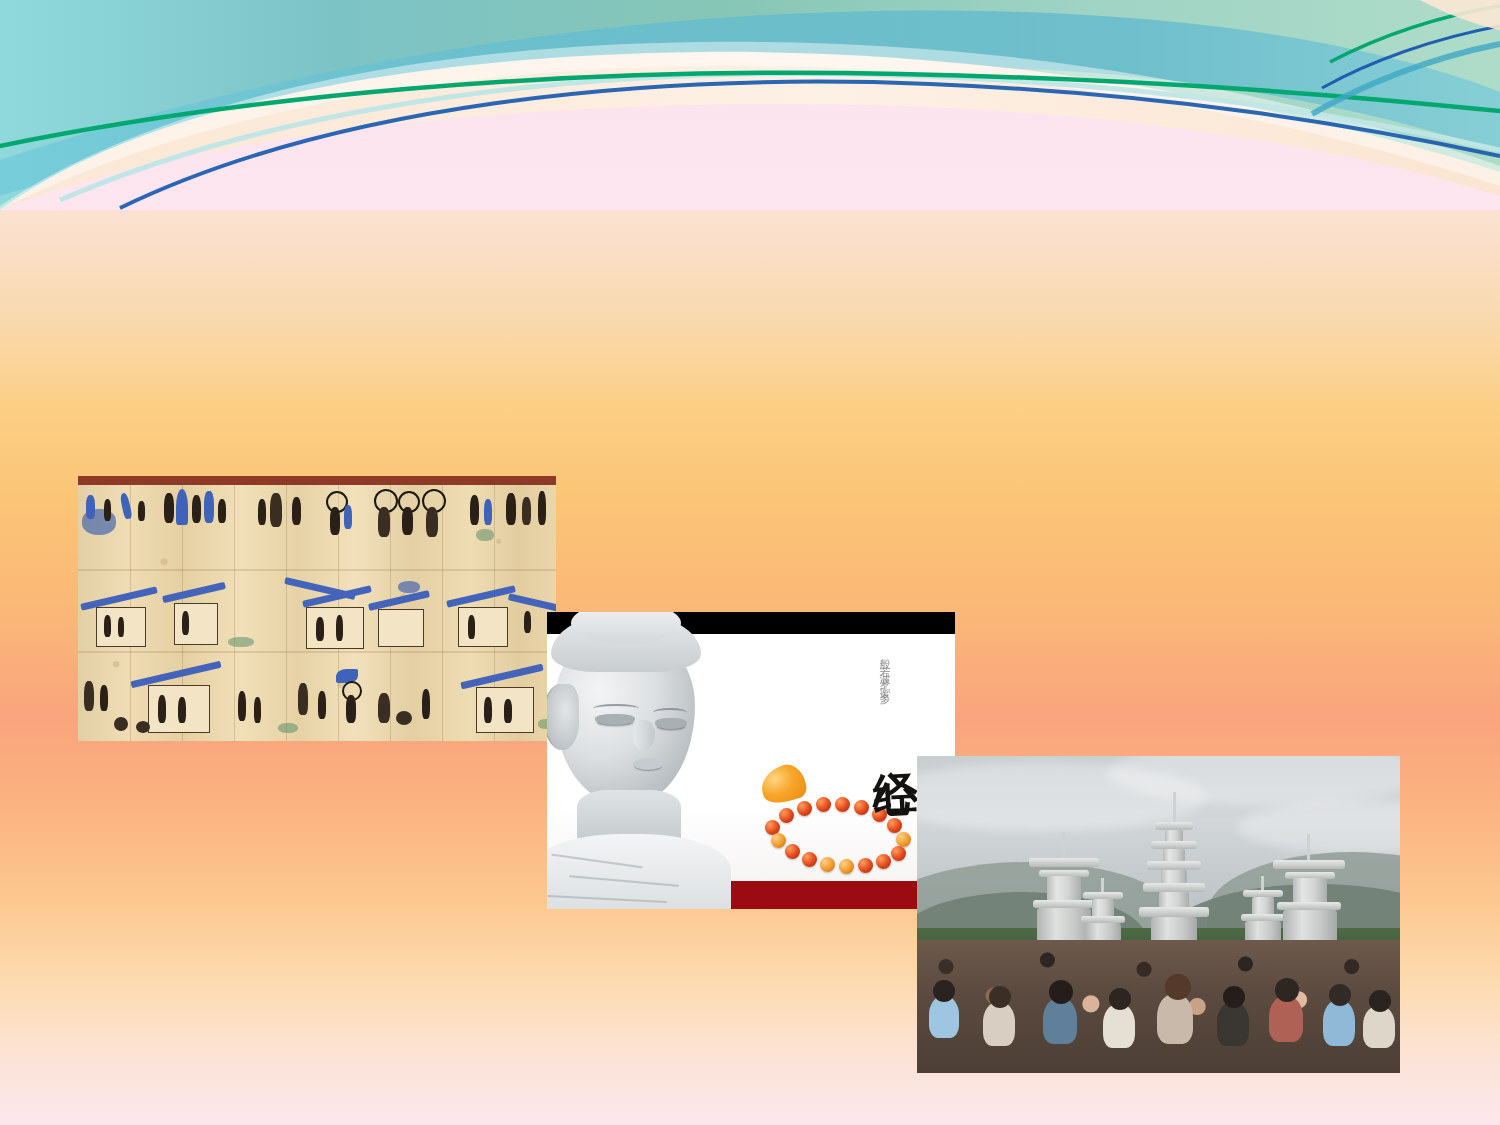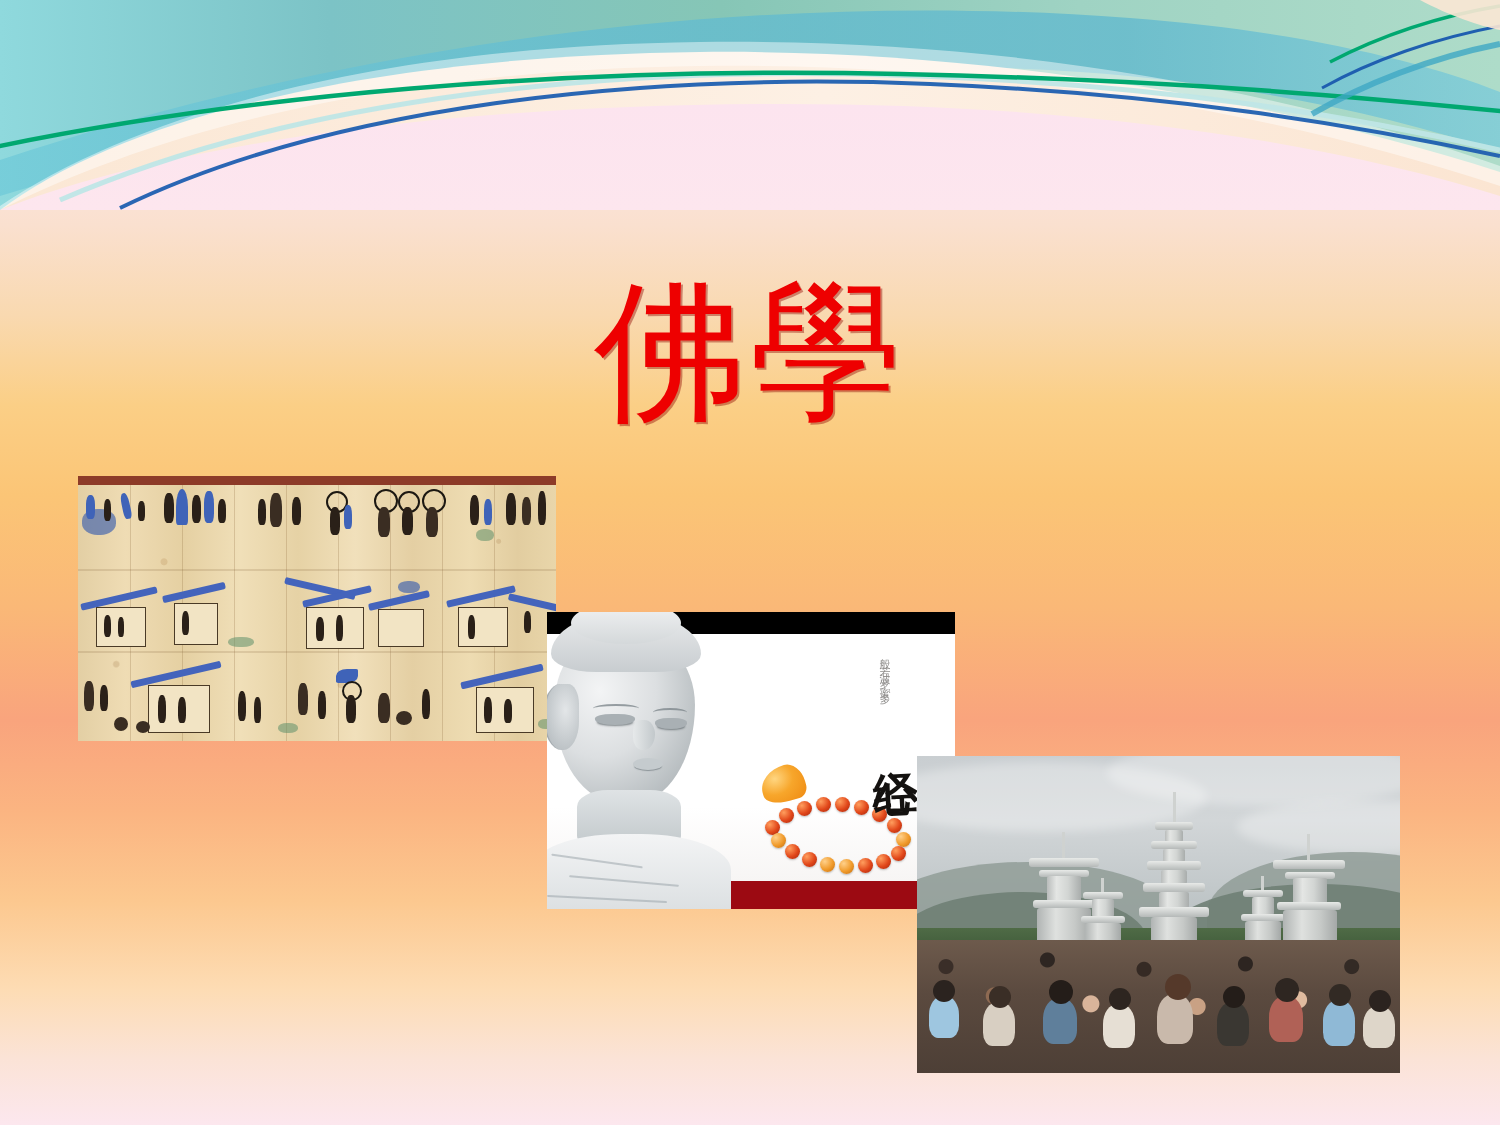--- a/index.html
+++ b/index.html
@@ -432,21 +432,20 @@
       <path d="M-10,148 C240,96 560,66 900,74 C1180,80 1370,98 1510,112" fill="none" stroke="#00a870" stroke-width="4.5"></path>
 
       <path d="M1500,6 C1440,16 1380,36 1330,62" fill="none" stroke="#00a870" stroke-width="3.5"></path>
       <path d="M1500,26 C1436,38 1372,60 1322,88" fill="none" stroke="#1f5fb0" stroke-width="3"></path>
       <path d="M1500,44 C1430,58 1364,84 1312,114" fill="none" stroke="#3ea8c4" stroke-width="6" opacity="0.8"></path>
 
       <path d="M1420,0 C1450,16 1480,26 1500,30 L1500,0 Z" fill="#fbe7d4" opacity="0.9"></path>
     </svg>
   </div>
 
-  <div class="title">佛學</div>
 
   <div class="pic" id="pic-scroll">
     <div class="scroll-canvas">
       <div class="paper"></div>
 
       <div class="vline" style="left:52px"></div>
       <div class="vline" style="left:104px"></div>
       <div class="vline" style="left:156px"></div>
       <div class="vline" style="left:208px"></div>
       <div class="vline" style="left:260px"></div>

